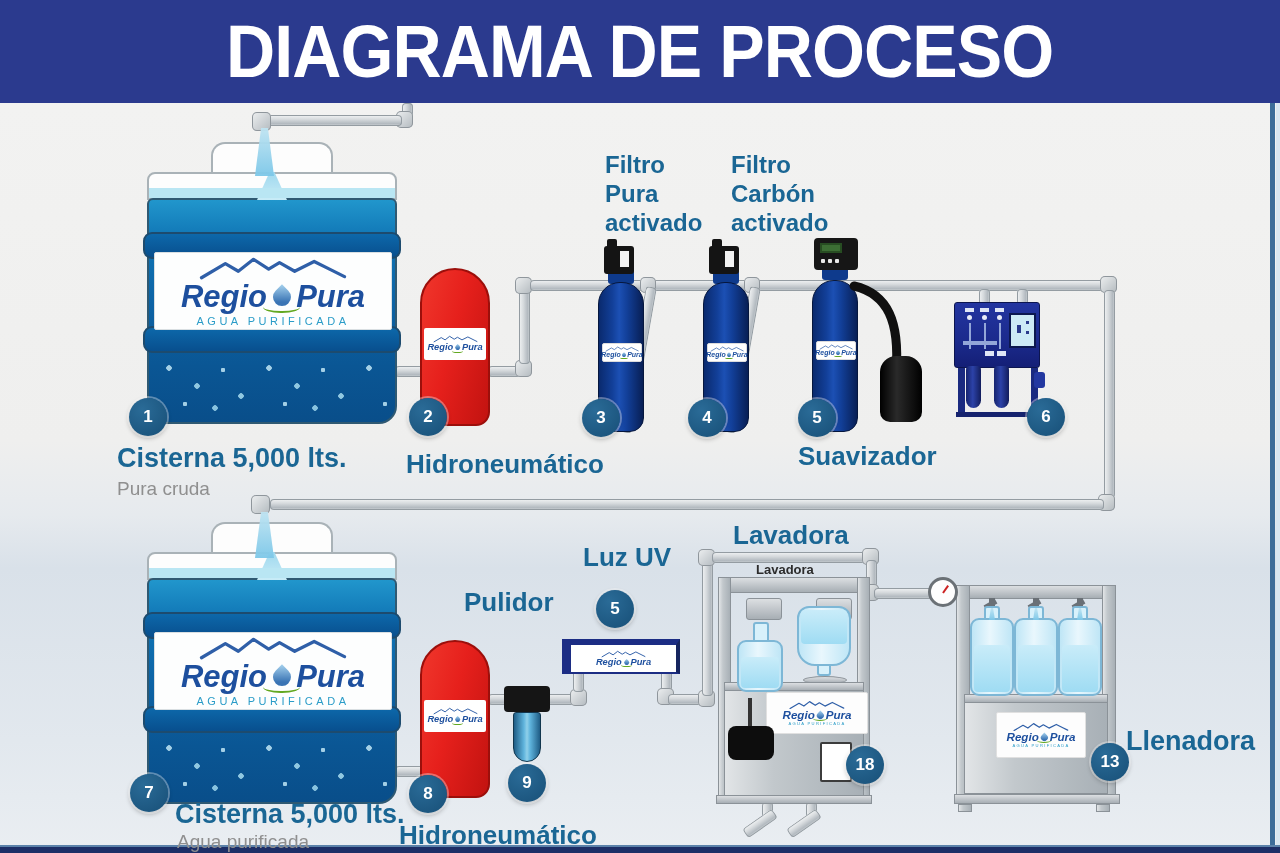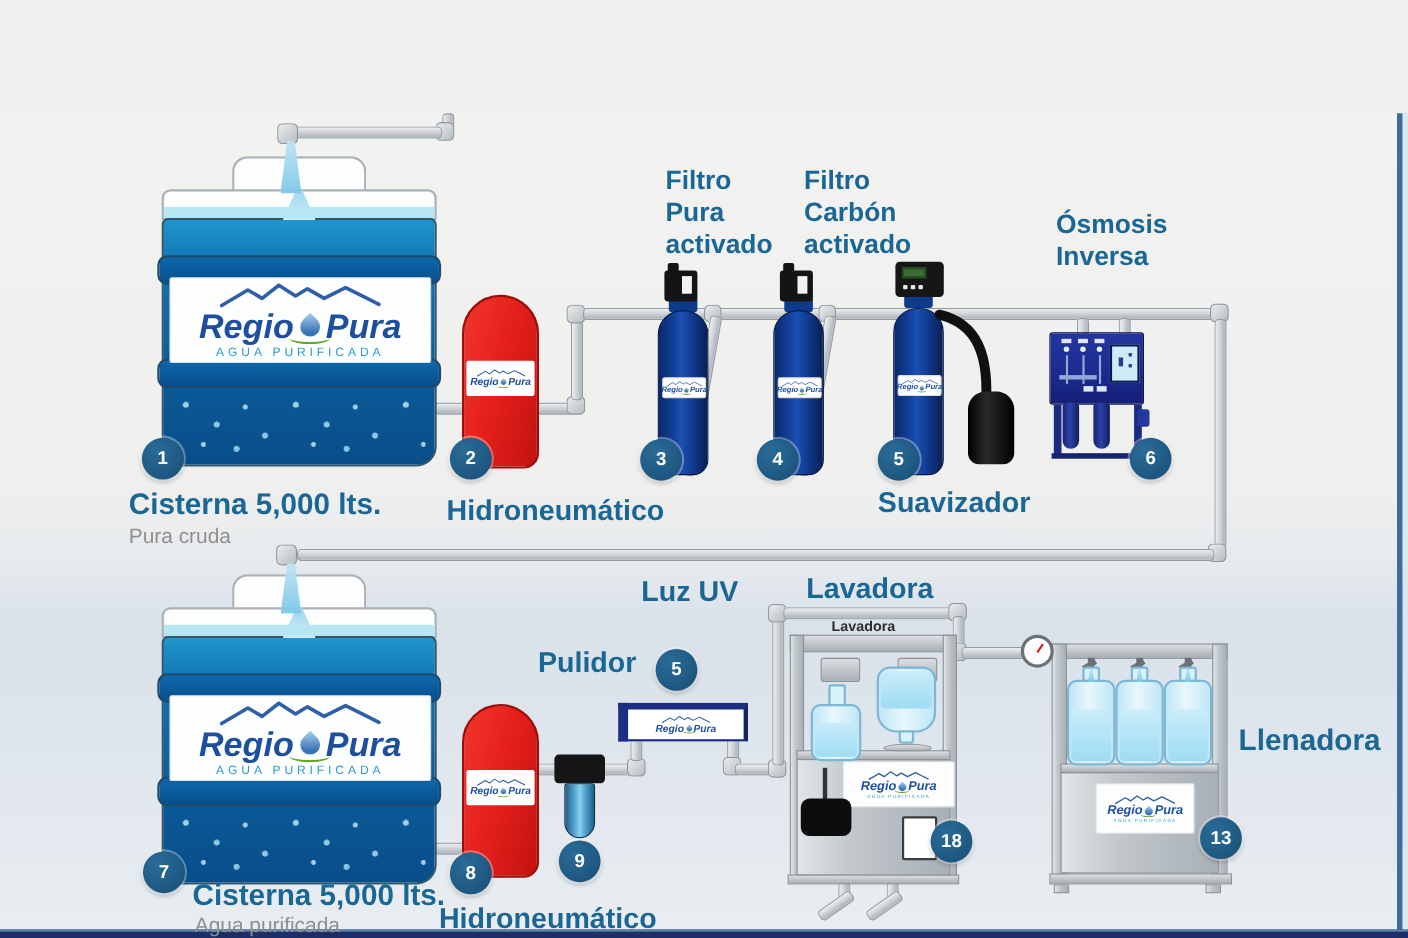--- a/index.html
+++ b/index.html
@@ -136,20 +136,23 @@
   .lg-xs{font-size:4.5px;}
   .lg-sm{font-size:6px;}
   .lg-panel{font-size:7.5px;}
   .lg-lg{font-size:20px;}
 </style>
 </head>
 <body>
 
 <div class="stage">
 
+  <div class="banner">
+    <div class="banner-title">DIAGRAMA DE PROCESO</div>
+  </div>
   <div class="banner-gap"></div>
   <div class="content-bg"></div>
 
   <div class="pv" style="left:402px;top:103px;height:15px;"></div>
   <div class="joint" style="left:396px;top:111px;"></div>
   <div class="ph" style="left:266px;top:115px;width:136px;"></div>
   <div class="joint" style="left:252px;top:112px;width:19px;height:19px;"></div>
   <div class="stream" style="left:255px;top:128px;width:19px;height:48px;"></div>
 
   <div class="ph" style="left:395px;top:366px;width:32px;"></div>
@@ -500,31 +503,27 @@
     <span>Filtro</span>
     <span>Pura</span>
     <span>activado</span>
   </div>
   <div class="lbl lines" style="left:731px;top:150px;">
     <span>Filtro</span>
     <span>Carbón</span>
     <span>activado</span>
   </div>
   <div class="lbl" style="left:798px;top:441px;">Suavizador</div>
-  <div class="lbl lines" style="left:960px;top:190px;">
-    <span>Ósmosis</span>
-    <span>Inversa</span>
-  </div>
 
   <div class="lbl big" style="left:175px;top:799px;">Cisterna 5,000 lts.</div>
   <div class="sub" style="left:177px;top:831px;">Agua purificada</div>
   <div class="lbl" style="left:399px;top:820px;">Hidroneumático</div>
-  <div class="lbl" style="left:489px;top:587px;">Pulidor</div>
-  <div class="lbl" style="left:583px;top:522px;">Luz UV</div>
+  <div class="lbl" style="left:464px;top:587px;">Pulidor</div>
+  <div class="lbl" style="left:583px;top:542px;">Luz UV</div>
   <div class="lbl" style="left:733px;top:520px;">Lavadora</div>
   <div class="mlabel" style="left:756px;top:562px;">Lavadora</div>
-  <div class="lbl big" style="left:1126px;top:658px;">Llenadora</div>
+  <div class="lbl big" style="left:1126px;top:726px;">Llenadora</div>
 
   <div class="edge-right"></div>
   <div class="edge-right-lt"></div>
   <div class="bottom-strip"></div>
 
 </div>
 
 </body></html>

